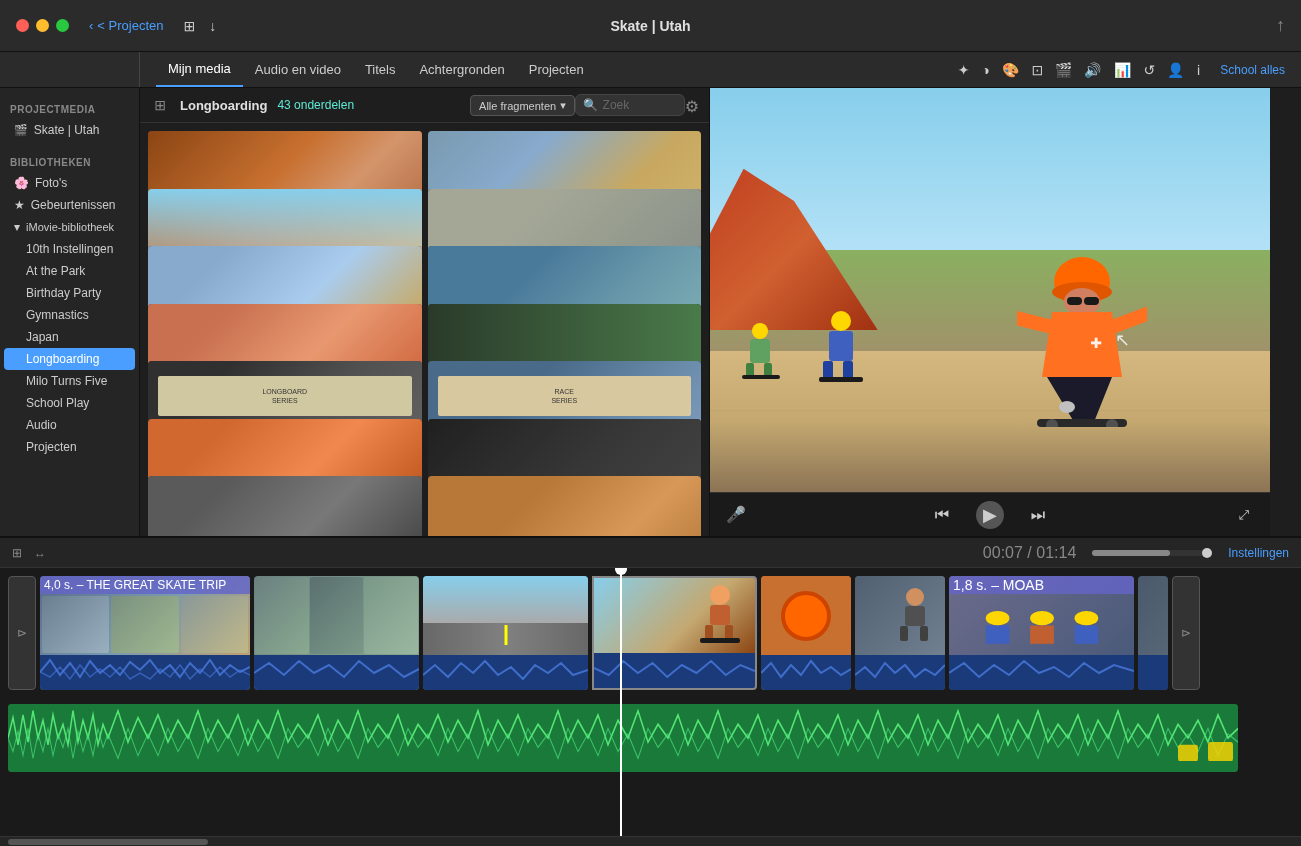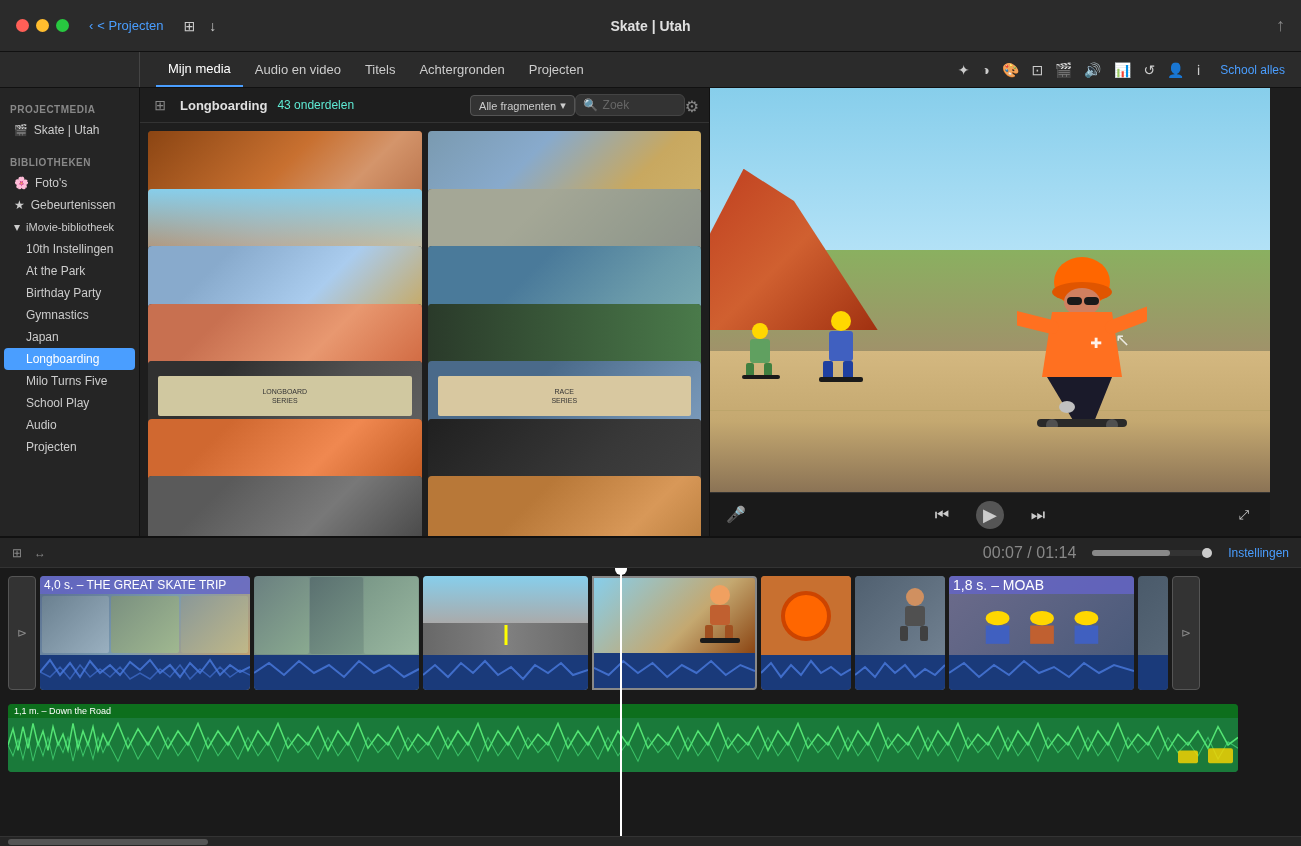--- a/index.html
+++ b/index.html
@@ -1006,23 +1006,20 @@
 
       <div class="video-clip" style="width:30px;background:linear-gradient(135deg,#4a5a6a,#5a6a7a);">
         <div style="position:absolute;bottom:0;left:0;right:0;height:35px;background:#1a3a7a;"></div>
       </div>
 
       <div class="track-end-btn">⊳</div>
     </div>
 
     <div class="audio-track">
       <div class="audio-clip" style="width:1230px;">
-        <div class="audio-clip-header">
-          <span>1,1 m. – Down the Road</span>
-        </div>
         <div class="audio-wave-bg">
           <svg class="wave-svg" viewBox="0 0 1230 50" preserveAspectRatio="none">
 
             <rect x="0" y="0" width="1230" height="50" fill="#1a7a3a"></rect>
 
             <polyline points="0,25 5,10 10,30 15,8 20,28 25,5 30,25 35,12 40,30 45,8 50,25 55,15 60,30 65,5 70,28 75,12 80,25 85,8 90,30 95,15 100,25 110,5 120,28 130,10 140,25 150,8 160,28 170,12 180,25 190,5 200,28 210,12 220,25 230,8 240,30 250,12 260,25 270,5 280,28 290,15 300,25 310,8 320,30 330,12 340,25 350,5 360,28 370,15 380,25 390,8 400,30 410,15 420,25 430,8 440,28 450,12 460,25 470,5 480,30 490,12 500,25 510,8 520,28 530,15 540,25 550,5 560,28 570,12 580,25 590,8 600,30 610,12 620,25 630,5 640,28 650,15 660,25 670,8 680,30 690,12 700,25 710,5 720,28 730,15 740,25 750,8 760,30 770,12 780,25 790,5 800,28 810,15 820,25 830,8 840,30 850,12 860,25 870,5 880,28 890,15 900,25 910,8 920,30 930,12 940,25 950,5 960,28 970,15 980,25 990,8 1000,30 1010,12 1020,25 1030,5 1040,28 1050,15 1060,25 1070,8 1080,30 1090,12 1100,25 1110,5 1120,28 1130,15 1140,25 1150,8 1160,30 1170,15 1180,25 1190,12 1200,28 1210,8 1220,25 1230,18" fill="none" stroke="#5aef7a" stroke-width="1.5" opacity="0.9"></polyline>
             <polyline points="0,25 5,35 10,20 15,38 20,18 25,40 30,22 35,35 40,18 45,38 50,22 55,32 60,18 65,40 70,20 75,35 80,22 85,38 90,18 95,32 100,22 110,40 120,18 130,38 140,22 150,38 160,18 170,35 180,22 190,40 200,18 210,35 220,22 230,38 240,18 250,35 260,22 270,40 280,18 290,32 300,22 310,38 320,18 330,35 340,22 350,40 360,18 370,32 380,22 390,38 400,18 410,32 420,22 430,38 440,18 450,35 460,22 470,40 480,18 490,35 500,22 510,38 520,18 530,32 540,22 550,40 560,18 570,35 580,22 590,38 600,18 610,35 620,22 630,40 640,18 650,32 660,22 670,38 680,18 690,35 700,22 710,40 720,18 730,32 740,22 750,38 760,18 770,35 780,22 790,40 800,18 810,32 820,22 830,38 840,18 850,35 860,22 870,40 880,18 890,32 900,22 910,38 920,18 930,35 940,22 950,40 960,18 970,32 980,22 990,38 1000,18 1010,35 1020,22 1030,40 1040,18 1050,32 1060,22 1070,38 1080,18 1090,35 1100,22 1110,40 1120,18 1130,32 1140,22 1150,38 1160,18 1170,32 1180,22 1190,35 1200,18 1210,38 1220,22 1230,28" fill="none" stroke="#4adf7a" stroke-width="1" opacity="0.7"></polyline>
 
             <rect x="1170" y="30" width="20" height="12" rx="2" fill="#ffd700" opacity="0.8"></rect>
             <rect x="1200" y="28" width="25" height="14" rx="2" fill="#ffd700" opacity="0.8"></rect>

